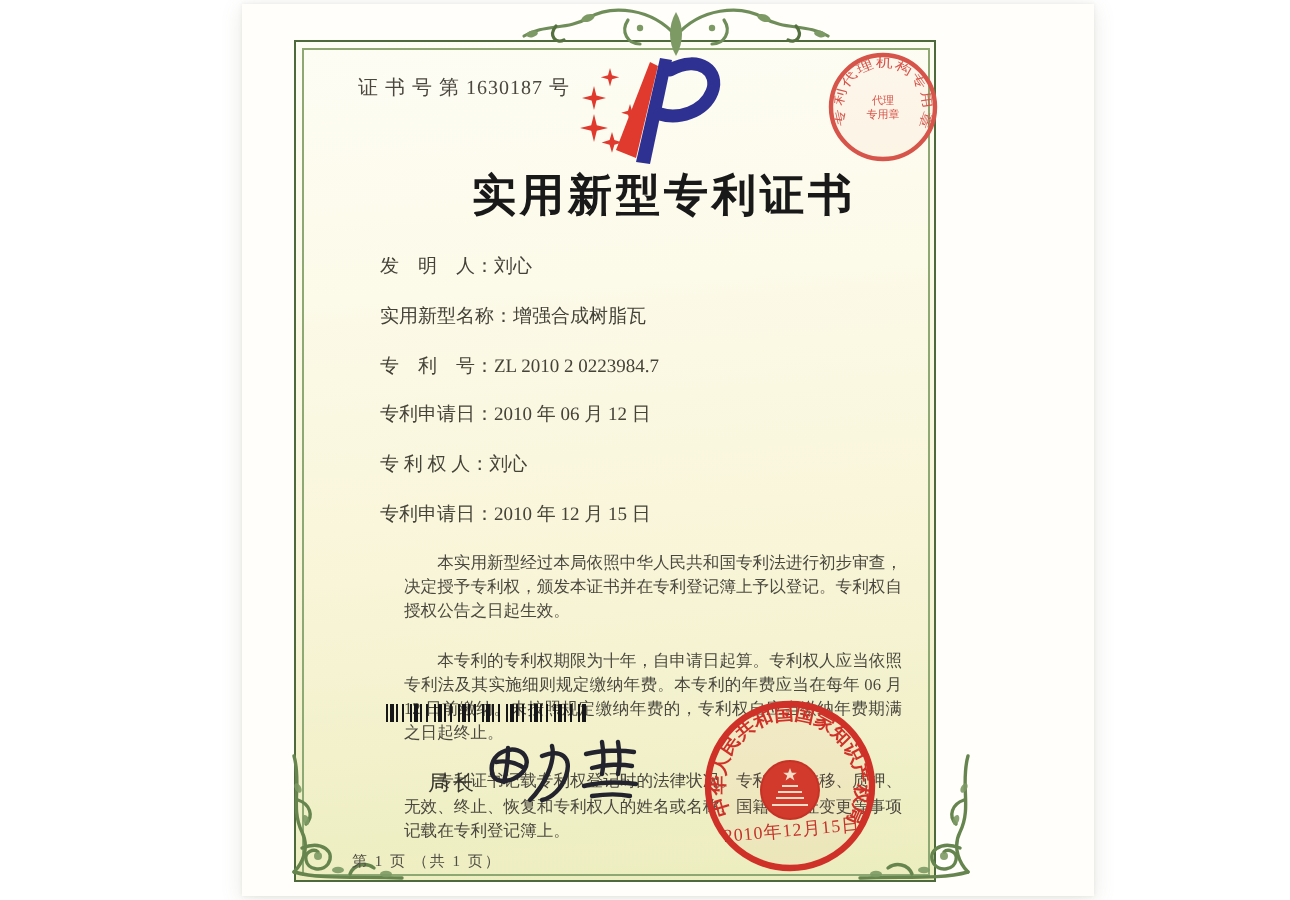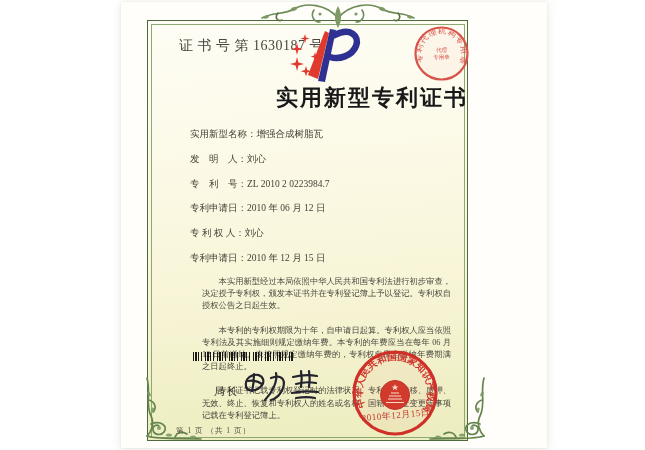--- a/index.html
+++ b/index.html
@@ -5,22 +5,22 @@
   html,body{margin:0;padding:0;background:#ffffff;}
   .stage{position:relative;width:645px;height:450px;background:#ffffff;overflow:hidden;
          font-family:"Liberation Serif","DejaVu Serif",serif;}
   .sheet{position:absolute;left:121px;top:2px;width:426px;height:446px;background:#fffefb;
          box-shadow:0 2px 10px rgba(110,110,80,.15),0 0 2px rgba(110,110,80,.12);}
   .border-box{position:absolute;left:147px;top:20px;width:319px;height:419px;
          border:1.5px solid #4e6a3c;
          background:linear-gradient(176deg,#fefdf5 0%,#fcfae8 30%,#f8f5d8 62%,#ecedbe 100%);}
   .border-box::after{content:"";position:absolute;inset:2.5px;border:1px solid #8ea873;pointer-events:none;}
   .abs{position:absolute;}
-  .cert-number{left:179px;top:37px;font-size:14px;letter-spacing:.5px;color:#4a473e;}
-  .title{left:196px;top:83px;width:272px;text-align:right;font-size:22px;font-weight:700;
+  .cert-number{left:179px;top:37px;font-size:10px;letter-spacing:.5px;color:#4a473e;}
+  .title{left:196px;top:83px;width:272px;text-align:center;font-size:22px;font-weight:700;
          letter-spacing:2px;color:#19191a;}
   .fields{left:190px;top:122px;width:280px;color:#454238;}
   .field-row{height:24.8px;line-height:24.8px;font-size:9.5px;white-space:nowrap;}
   .paras{left:190px;top:264px;width:273px;font-size:8.3px;line-height:12.2px;color:#4b483f;
          text-align:justify;}
   .paras p{margin:12px;text-indent:2em;}
   .barcode{left:193px;top:352px;width:101px;height:9px;
          background:repeating-linear-gradient(90deg,#17171a 0 1px,transparent 1px 2px,
            #17171a 2px 4px,transparent 4px 5px,#17171a 5px 6px,transparent 6px 8px,
            #17171a 8px 9px,transparent 9px 12px);}
@@ -120,24 +120,24 @@
       <textPath href="#agRing" textLength="82" lengthAdjust="spacingAndGlyphs">专利代理机构专用章</textPath>
     </text>
     <text x="29.5" y="28" text-anchor="middle" font-size="5.5" fill="#d7544a">代理</text>
     <text x="29.5" y="35" text-anchor="middle" font-size="5.5" fill="#d7544a">专用章</text>
   </svg>
 
   <div class="abs title">实用新型专利证书</div>
 
   <div class="abs fields">
     <div class="field-row">
-      <span>实用新型名称：</span><span>增强合成树脂瓦</span>
+      <span>发　明　人：</span><span>刘心</span>
     </div>
     <div class="field-row">
-      <span>发　明　人：</span><span>刘心</span>
+      <span>实用新型名称：</span><span>增强合成树脂瓦</span>
     </div>
     <div class="field-row">
       <span>专　利　号：</span><span>ZL 2010 2 0223984.7</span>
     </div>
     <div class="field-row">
       <span>专利申请日：</span><span>2010 年 06 月 12 日</span>
     </div>
     <div class="field-row">
       <span>专 利 权 人：</span><span>刘心</span>
     </div>

